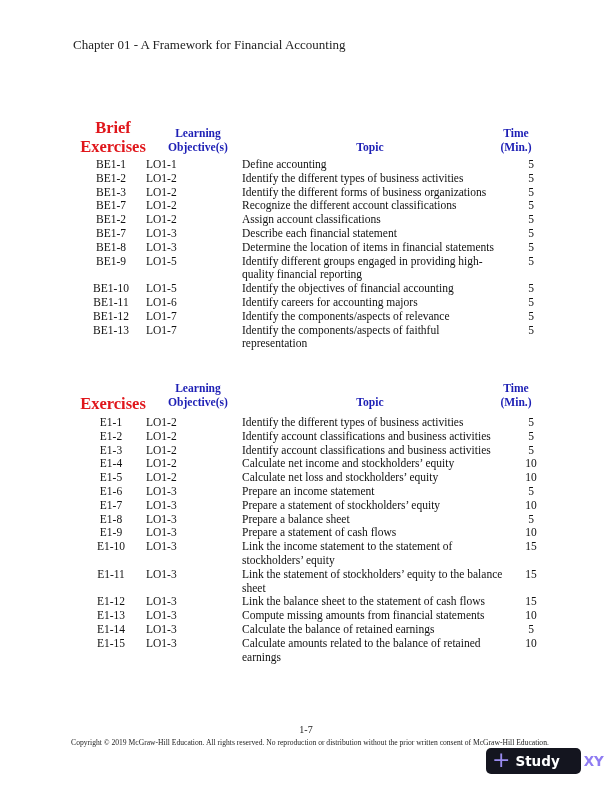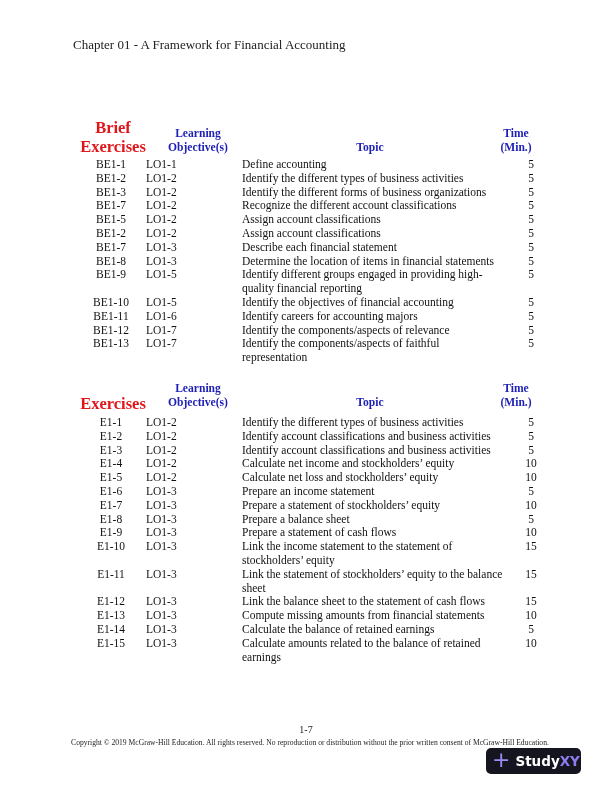--- a/index.html
+++ b/index.html
@@ -33,21 +33,21 @@
       position: absolute; left: 60px; width: 500px; text-align: center;
       font-size: 7.6px; line-height: 9.5px; color: #222;
     }
     .page-num { position: absolute; left: 0; width: 612px; top: 724px; text-align: center; font-size: 10px; color: #222; }
     .badge {
       position: absolute; left: 486px; top: 748px; width: 95px; height: 26px;
       background: #14151f; border-radius: 5px; display: flex; align-items: center;
       font-family: "DejaVu Sans", sans-serif; font-weight: bold; font-size: 13.5px; color: #fff;
     }
     .badge .plus { color: #9b8cf0; font-size: 22px; font-weight: normal; margin: 0 5px 2px 6px; line-height: 22px; }
-    .badge .xy { color: #8f7cf2; }
+    .badge .xy { color: #8f7cf2; margin-left: 24px; }
   </style>
 </head>
 <body>
 
 <div class="chapter-header">Chapter 01 - A Framework for Financial Accounting</div>
 
 <div class="section" style="top:86px;margin-top:32px;">
   <div class="hdr">
     <div class="title" style="top:0;">
       <div>Brief</div>
@@ -80,26 +80,20 @@
         <tr>
           <td class="id">BE1-3</td>
           <td class="lo">LO1-2</td>
           <td class="topic">Identify the different forms of business organizations</td>
           <td class="time">5</td>
         </tr>
         <tr>
           <td class="id">BE1-7</td>
           <td class="lo">LO1-2</td>
           <td class="topic">Recognize the different account classifications</td>
-          <td class="time">5</td>
-        </tr>
-        <tr>
-          <td class="id">BE1-5</td>
-          <td class="lo">LO1-2</td>
-          <td class="topic">Assign account classifications</td>
           <td class="time">5</td>
         </tr>
         <tr>
           <td class="id">BE1-2</td>
           <td class="lo">LO1-2</td>
           <td class="topic">Assign account classifications</td>
           <td class="time">5</td>
         </tr>
         <tr>
           <td class="id">BE1-7</td>

